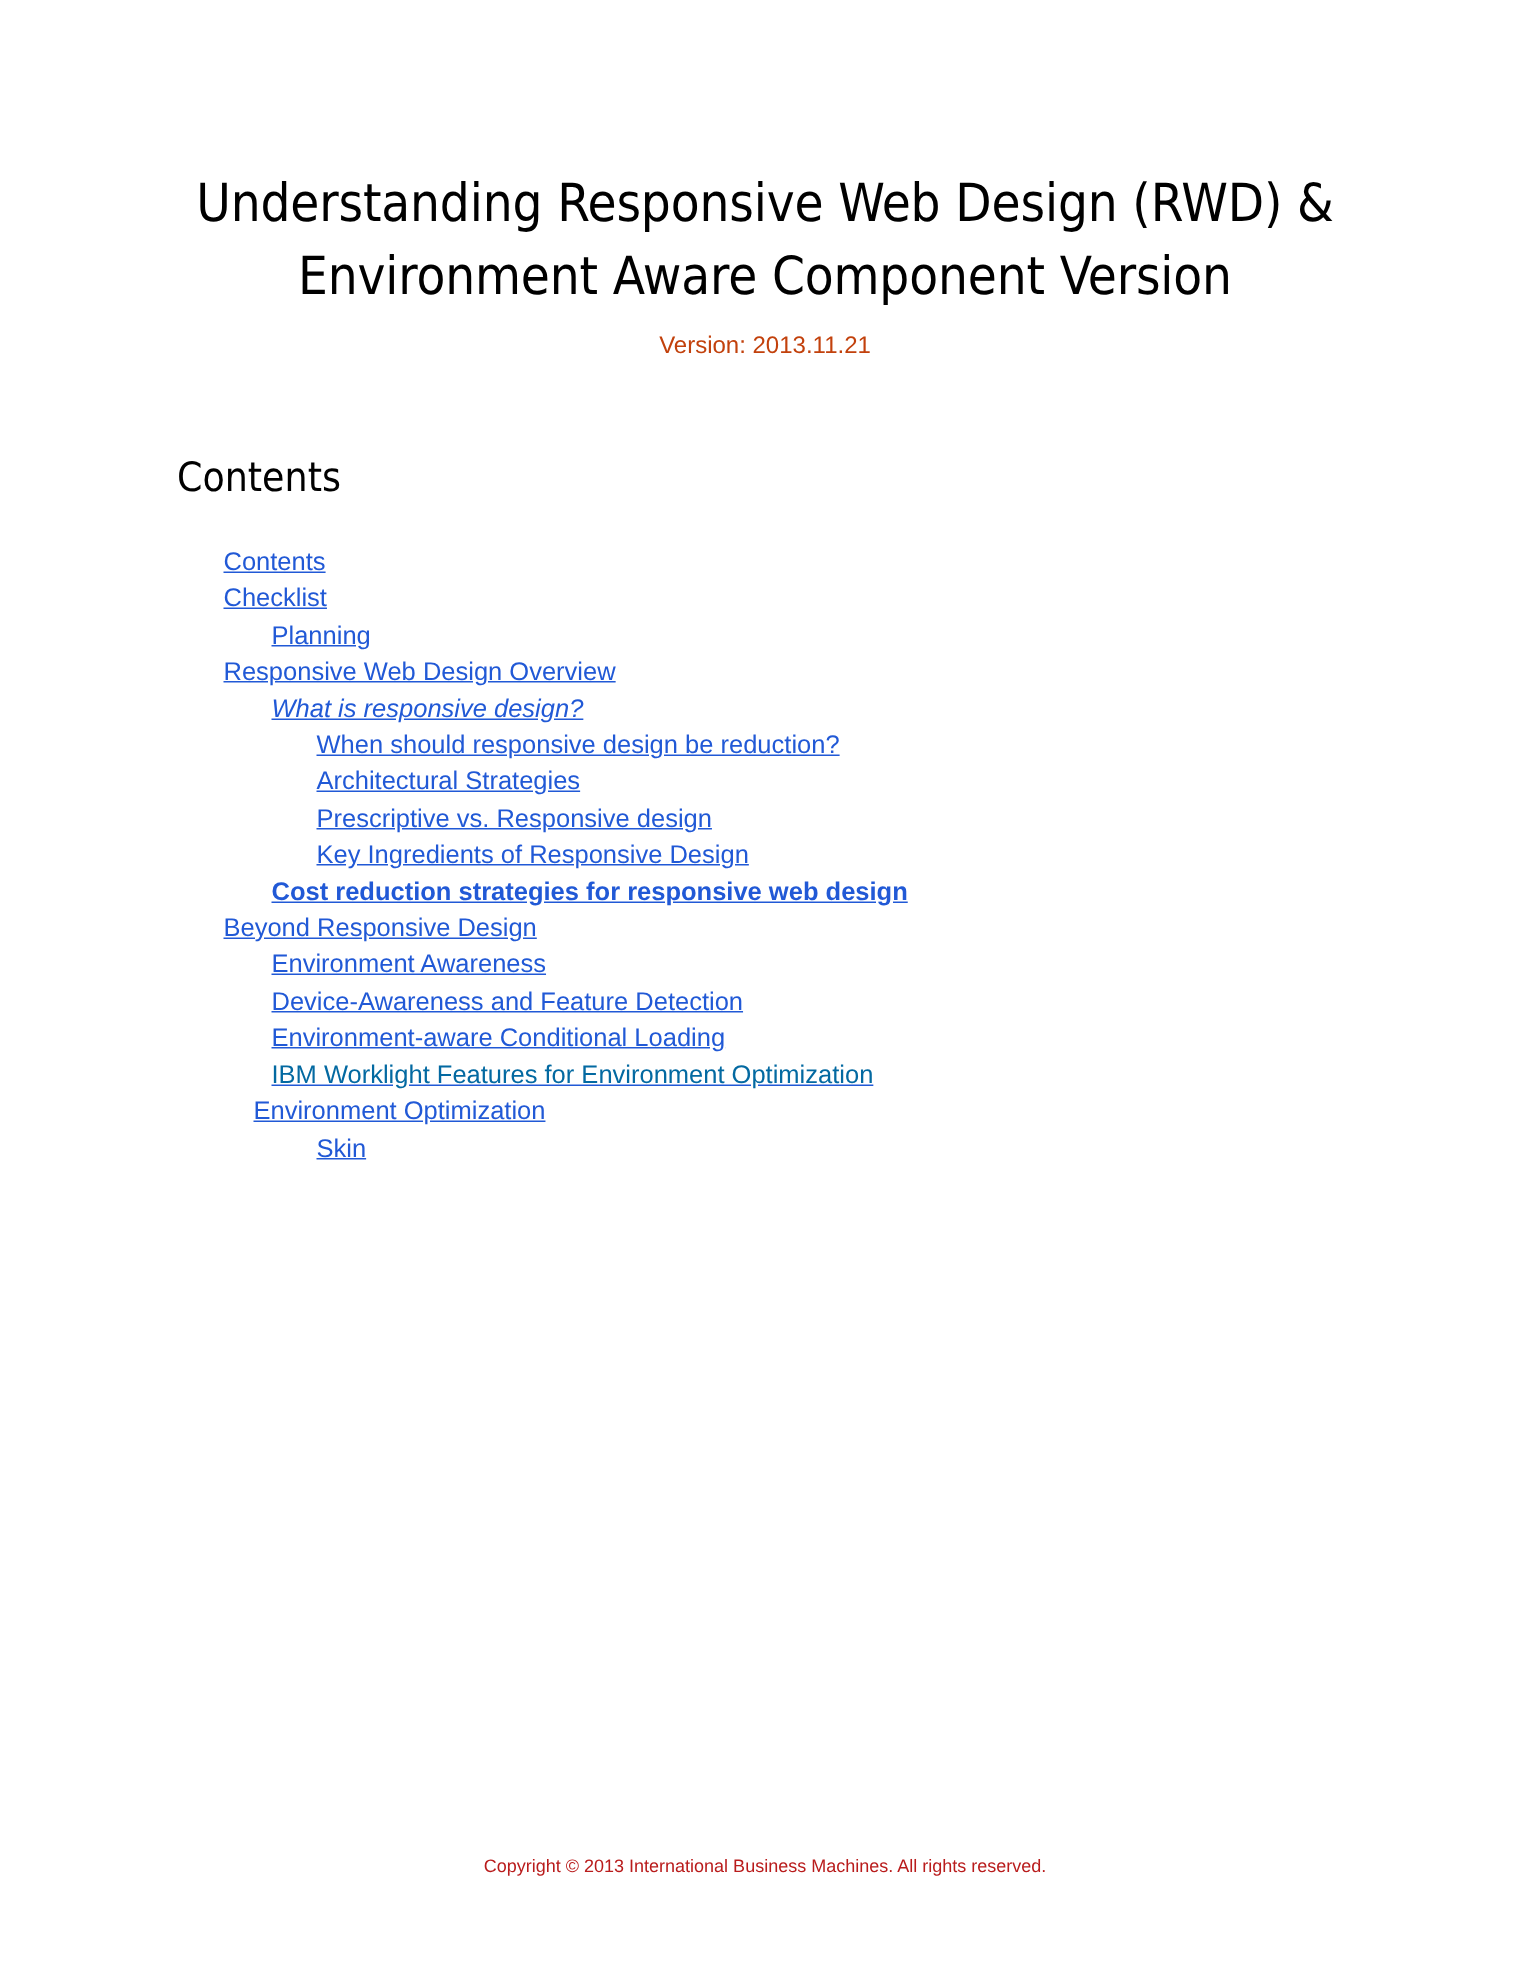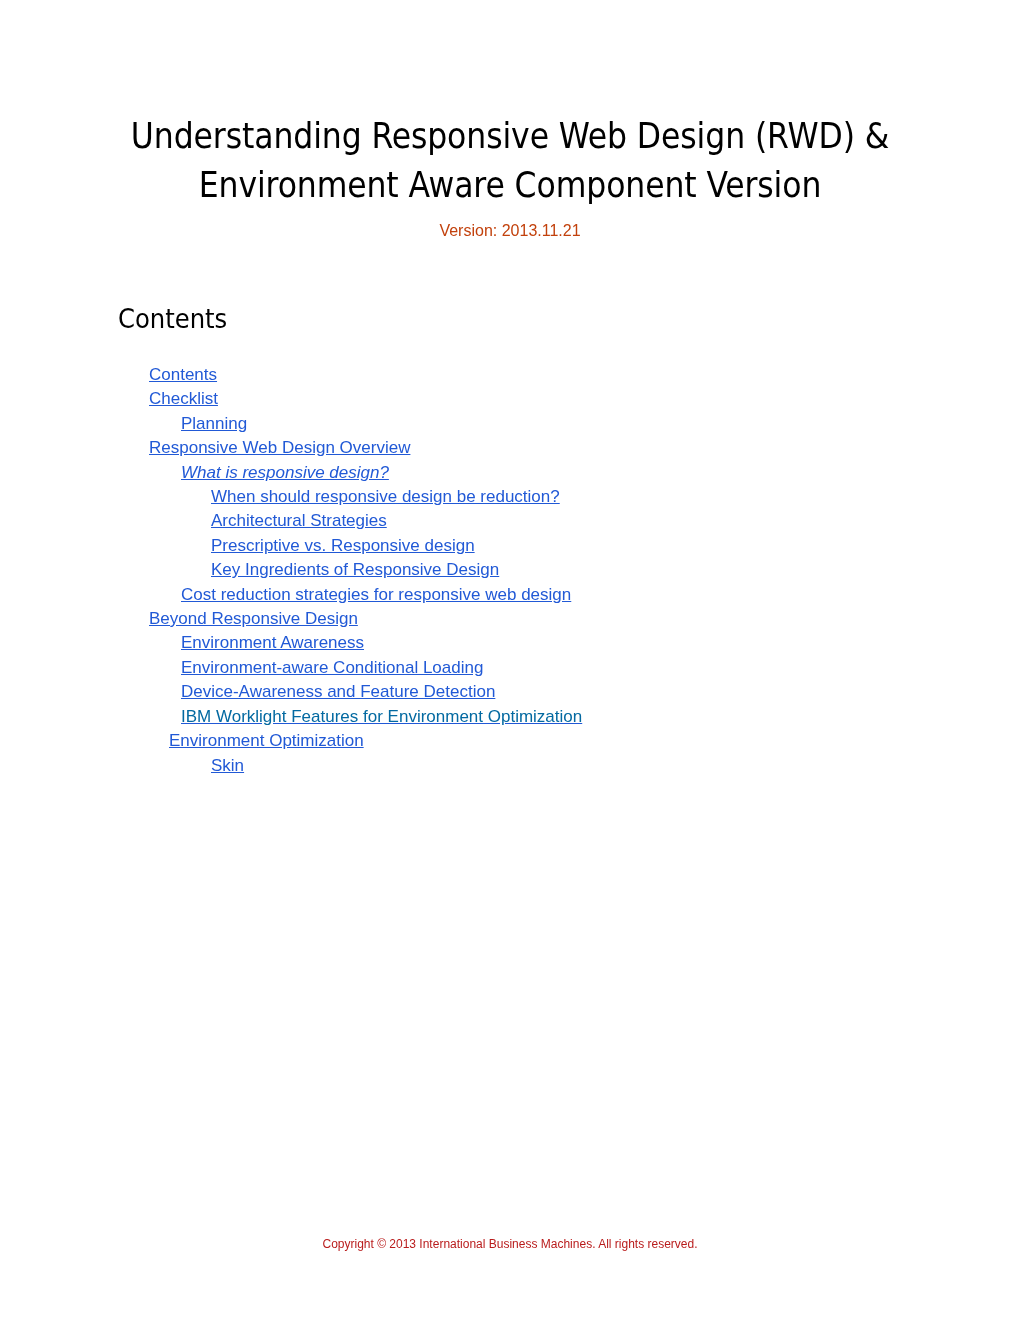--- a/index.html
+++ b/index.html
@@ -126,25 +126,25 @@
   <nav class="toc">
       <a class="toc-entry lvl-0" style="color: rgb(33, 89, 214); text-decoration-color: rgb(33, 89, 214);">Contents</a>
       <a class="toc-entry lvl-0" style="color: rgb(33, 89, 214); text-decoration-color: rgb(33, 89, 214);">Checklist</a>
       <a class="toc-entry lvl-1" style="color: rgb(33, 89, 214); text-decoration-color: rgb(33, 89, 214);">Planning</a>
       <a class="toc-entry lvl-0" style="color: rgb(33, 89, 214); text-decoration-color: rgb(33, 89, 214);">Responsive Web Design Overview</a>
       <a class="toc-entry lvl-1" style="color: rgb(33, 89, 214); text-decoration-color: rgb(33, 89, 214); font-style: italic;">What is responsive design?</a>
       <a class="toc-entry lvl-2" style="color: rgb(33, 89, 214); text-decoration-color: rgb(33, 89, 214);">When should responsive design be reduction?</a>
       <a class="toc-entry lvl-2" style="color: rgb(33, 89, 214); text-decoration-color: rgb(33, 89, 214);">Architectural Strategies</a>
       <a class="toc-entry lvl-2" style="color: rgb(33, 89, 214); text-decoration-color: rgb(33, 89, 214);">Prescriptive vs. Responsive design</a>
       <a class="toc-entry lvl-2" style="color: rgb(33, 89, 214); text-decoration-color: rgb(33, 89, 214);">Key Ingredients of Responsive Design</a>
-      <a class="toc-entry lvl-1" style="color: rgb(33, 89, 214); text-decoration-color: rgb(33, 89, 214);">Cost reduction strategies for responsive web design</a>
+      <a class="toc-entry lvl-1" style="color: rgb(33, 89, 214); text-decoration-color: rgb(33, 89, 214); font-weight: bold;">Cost reduction strategies for responsive web design</a>
       <a class="toc-entry lvl-0" style="color: rgb(33, 89, 214); text-decoration-color: rgb(33, 89, 214);">Beyond Responsive Design</a>
       <a class="toc-entry lvl-1" style="color: rgb(33, 89, 214); text-decoration-color: rgb(33, 89, 214);">Environment Awareness</a>
+      <a class="toc-entry lvl-1" style="color: rgb(33, 89, 214); text-decoration-color: rgb(33, 89, 214);">Device-Awareness and Feature Detection</a>
       <a class="toc-entry lvl-1" style="color: rgb(33, 89, 214); text-decoration-color: rgb(33, 89, 214);">Environment-aware Conditional Loading</a>
-      <a class="toc-entry lvl-1" style="color: rgb(33, 89, 214); text-decoration-color: rgb(33, 89, 214);">Device-Awareness and Feature Detection</a>
       <a class="toc-entry lvl-1" style="color: #0369a1; text-decoration-color: rgb(33, 89, 214);">IBM Worklight Features for Environment Optimization</a>
       <a class="toc-entry lvl-2" style="color: rgb(33, 89, 214); text-decoration-color: rgb(33, 89, 214); margin-left: 20px;">Environment Optimization</a>
       <a class="toc-entry lvl-2" style="color: rgb(33, 89, 214); text-decoration-color: rgb(33, 89, 214);">Skin</a>
     </nav>
 
   <div class="footer">
     <p class="footer-text">Copyright © 2013 International Business Machines. All rights reserved.</p>
   </div>
 
 </div>

